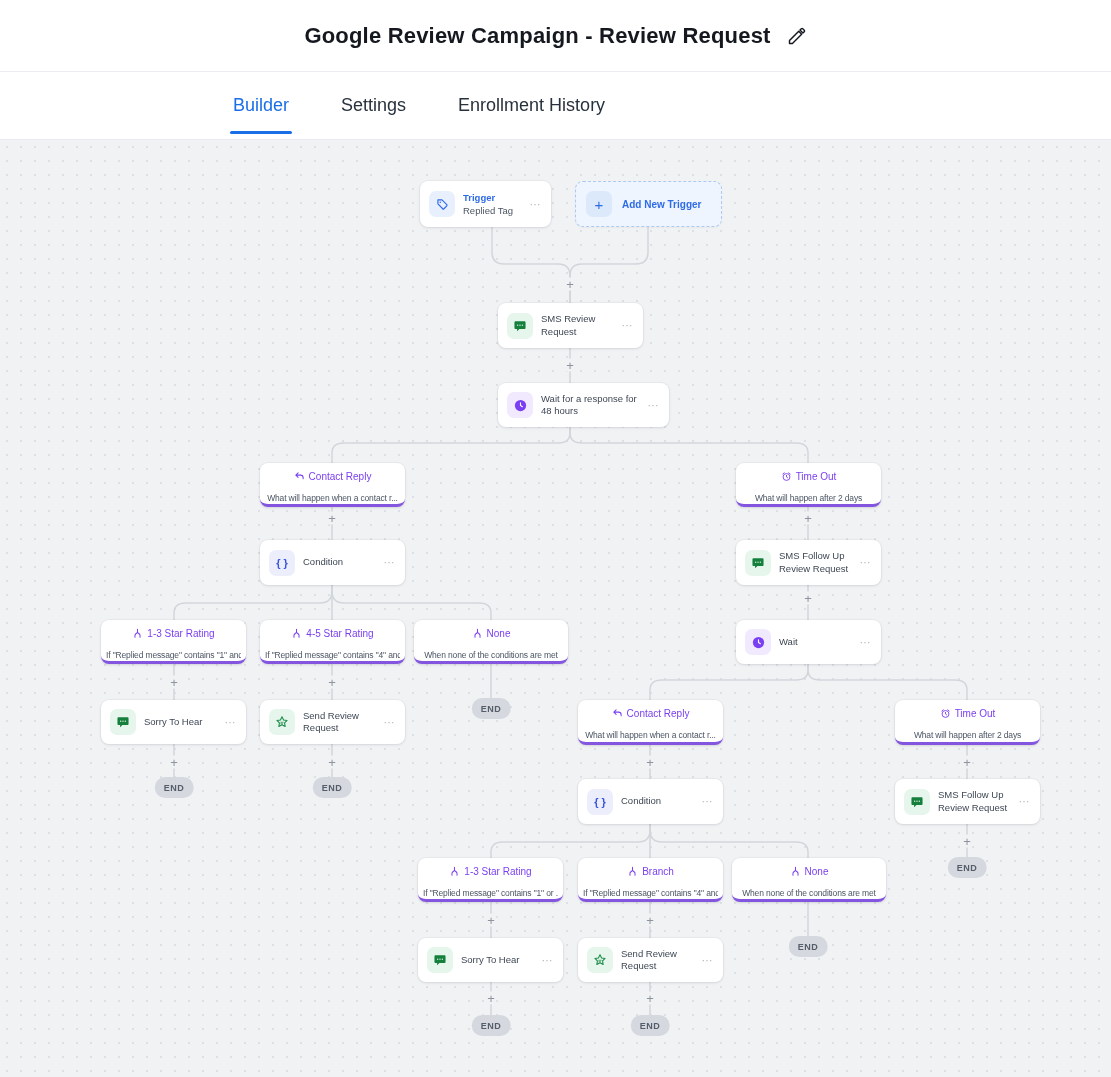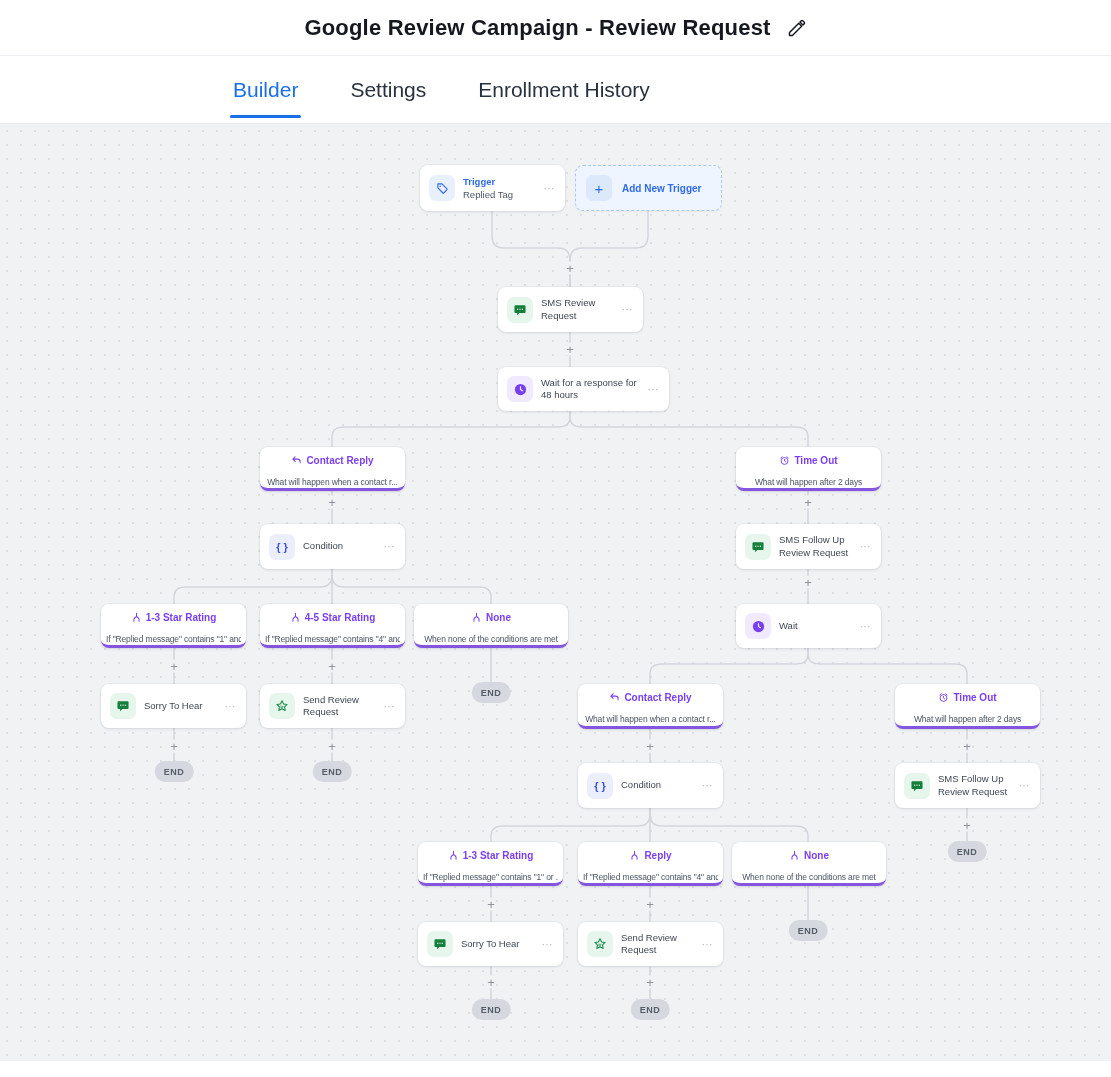--- a/index.html
+++ b/index.html
@@ -3,27 +3,27 @@
 <meta charset="utf-8">
 <style>
   * { margin:0; padding:0; box-sizing:border-box; }
   html,body { width:1111px; height:1077px; font-family:"Liberation Sans", sans-serif; background:#fff; }
   .page { position:relative; width:1111px; height:1077px; overflow:hidden; }
 
   
   .top-pill { position:absolute; left:430px; top:0; width:278px; height:9px; background:#f7f8f8; border-radius:0 0 10px 10px; }
 
   
-  .header { position:relative; height:56px; background:#fff; border-bottom:1px solid #ebedf0; display:flex; align-items:center; justify-content:center; gap:16px; }
+  .header { position:relative; height:72px; background:#fff; border-bottom:1px solid #ebedf0; display:flex; align-items:center; justify-content:center; gap:16px; }
   .page-title { font-size:22px; font-weight:700; color:#15191f; letter-spacing:.2px; }
   .edit-btn { display:flex; align-items:center; cursor:pointer; }
 
   
   .tabs { position:relative; height:68px; background:#fff; border-bottom:1px solid #e8eaee; display:flex; align-items:center; gap:52px; padding-left:233px; }
-  .tab { position:relative; height:100%; display:flex; align-items:center; font-size:21px; color:#28313e; cursor:pointer;text-align:right; }
+  .tab { position:relative; height:100%; display:flex; align-items:center; font-size:18px; color:#28313e; cursor:pointer;text-align:right; }
   .tab.active { color:#1a6fe8; }
   .tab.active .underline { position:absolute; left:-3px; right:-3px; bottom:5px; height:3px; background:#1a6fe8; border-radius:3px; }
 
   
   .canvas { position:relative; width:1111px; height:937px; background:#f0f2f4;
     background-image:radial-gradient(#dce0e5 1px, transparent 1.2px); background-size:14px 14px; }
   .wires { position:absolute; left:0; top:0; width:1111px; height:937px; }
   .wires path { fill:none; stroke:#d2d6db; stroke-width:1.5; }
 
   .card { position:absolute; background:#fff; border-radius:8px;
@@ -35,21 +35,21 @@
   .ic-purple { background:#f1e9fd; }
   .ic-indigo { background:#eceefc; }
   .braces { font-size:11px; font-weight:700; color:#3a55d9; }
   .txt { flex:1; min-width:0; }
   .a-title { font-size:9.5px; color:#3e4754; font-weight:500; line-height:1.3; }
   .a-title.blue { color:#2e6be6; font-weight:700; }
   .a-sub { font-size:9.5px; color:#4b5563; margin-top:1px; }
   .menu { color:#b4bac3; font-size:11px; letter-spacing:1.5px; flex:none; cursor:pointer; }
 
   .outcome { text-align:center; padding:8px 5px 6px; border-bottom:3px solid #8456e0; }
-  .o-title { display:flex; align-items:center; justify-content:center; gap:4px; font-size:10px; font-weight:700; color:#7a3ff2; }
+  .o-title { display:flex; align-items:center; justify-content:center; gap:4px; font-size:10px; font-weight:400; color:#7a3ff2; }
   .o-sub { margin-top:11px; font-size:8.5px; letter-spacing:-.15px; color:#4b5563; white-space:nowrap; overflow:hidden; }
 
   .add-trigger { position:absolute; display:flex; align-items:center; gap:10px; padding:0 10px;
     background:#eef5fe; border:1px dashed #abc9f3; border-radius:8px; cursor:pointer;
     box-shadow:0 1px 2px rgba(16,24,40,.04); }
   .plus-sq { width:26px; height:26px; border-radius:7px; background:#dce9fb; color:#2e6be6; display:flex; align-items:center; justify-content:center; font-size:15px; font-weight:500; }
   .add-label { font-size:10px; font-weight:700; color:#2e6be6; }
 
   .wire-plus { position:absolute; transform:translate(-50%,-50%); color:#8d949e; font-size:13px; line-height:1; background:#f0f2f4; padding:0 1px; cursor:pointer; }
 
@@ -113,21 +113,21 @@
       <path d="M650,684 V690 Q650,702 662,702 H796 Q808,702 808,712 V718"></path>
       <path d="M491,762 V798"></path>
       <path d="M650,762 V798"></path>
       <path d="M808,762 V796"></path>
       <path d="M491,842 V875"></path>
       <path d="M650,842 V875"></path>
       <path d="M967,605 V639"></path>
       <path d="M967,684 V717"></path>
     </svg>
 
-    <div class="card action" style="left:420px;top:41px;width:145px;height:46px">
+    <div class="card action" style="left:420px;top:41px;width:131px;height:46px">
       <span class="ic ic-blue">
         <svg class="glyph" width="14" height="14" viewBox="0 0 24 24">
             <path d="M20.2 13.1L12 4.9H5v7l8.2 8.2a1.5 1.5 0 002.1 0l4.9-4.9a1.5 1.5 0 000-2.1z" fill="none" stroke="#2e6be6" stroke-width="2" stroke-linejoin="round"></path>
             <circle cx="9" cy="9" r="1.3" fill="#2e6be6"></circle>
           </svg>
       </span>
       <div class="txt">
         <div class="a-title blue">Trigger</div>
         <div class="a-sub">Replied Tag</div>
       </div>
@@ -338,21 +338,21 @@
         <span>1-3 Star Rating</span>
       </div>
       <div class="o-sub">If "Replied message" contains "1" or ...</div>
     </div>
 
     <div class="card outcome" style="left:578px;top:718px;width:145px;height:44px">
       <div class="o-title">
         <svg class="glyph" width="11" height="11" viewBox="0 0 24 24">
             <path d="M12 3v5M12 8c0 4-5.5 4-5.5 8v4M12 8c0 4 5.5 4 5.5 8v4" fill="none" stroke="#7a3ff2" stroke-width="2.2" stroke-linecap="round"></path>
           </svg>
-        <span>Reply</span>
+        <span>Branch</span>
       </div>
       <div class="o-sub">If "Replied message" contains "4" and...</div>
     </div>
 
     <div class="card outcome" style="left:732px;top:718px;width:154px;height:44px">
       <div class="o-title">
         <svg class="glyph" width="11" height="11" viewBox="0 0 24 24">
             <path d="M12 3v5M12 8c0 4-5.5 4-5.5 8v4M12 8c0 4 5.5 4 5.5 8v4" fill="none" stroke="#7a3ff2" stroke-width="2.2" stroke-linecap="round"></path>
           </svg>
         <span>None</span>

